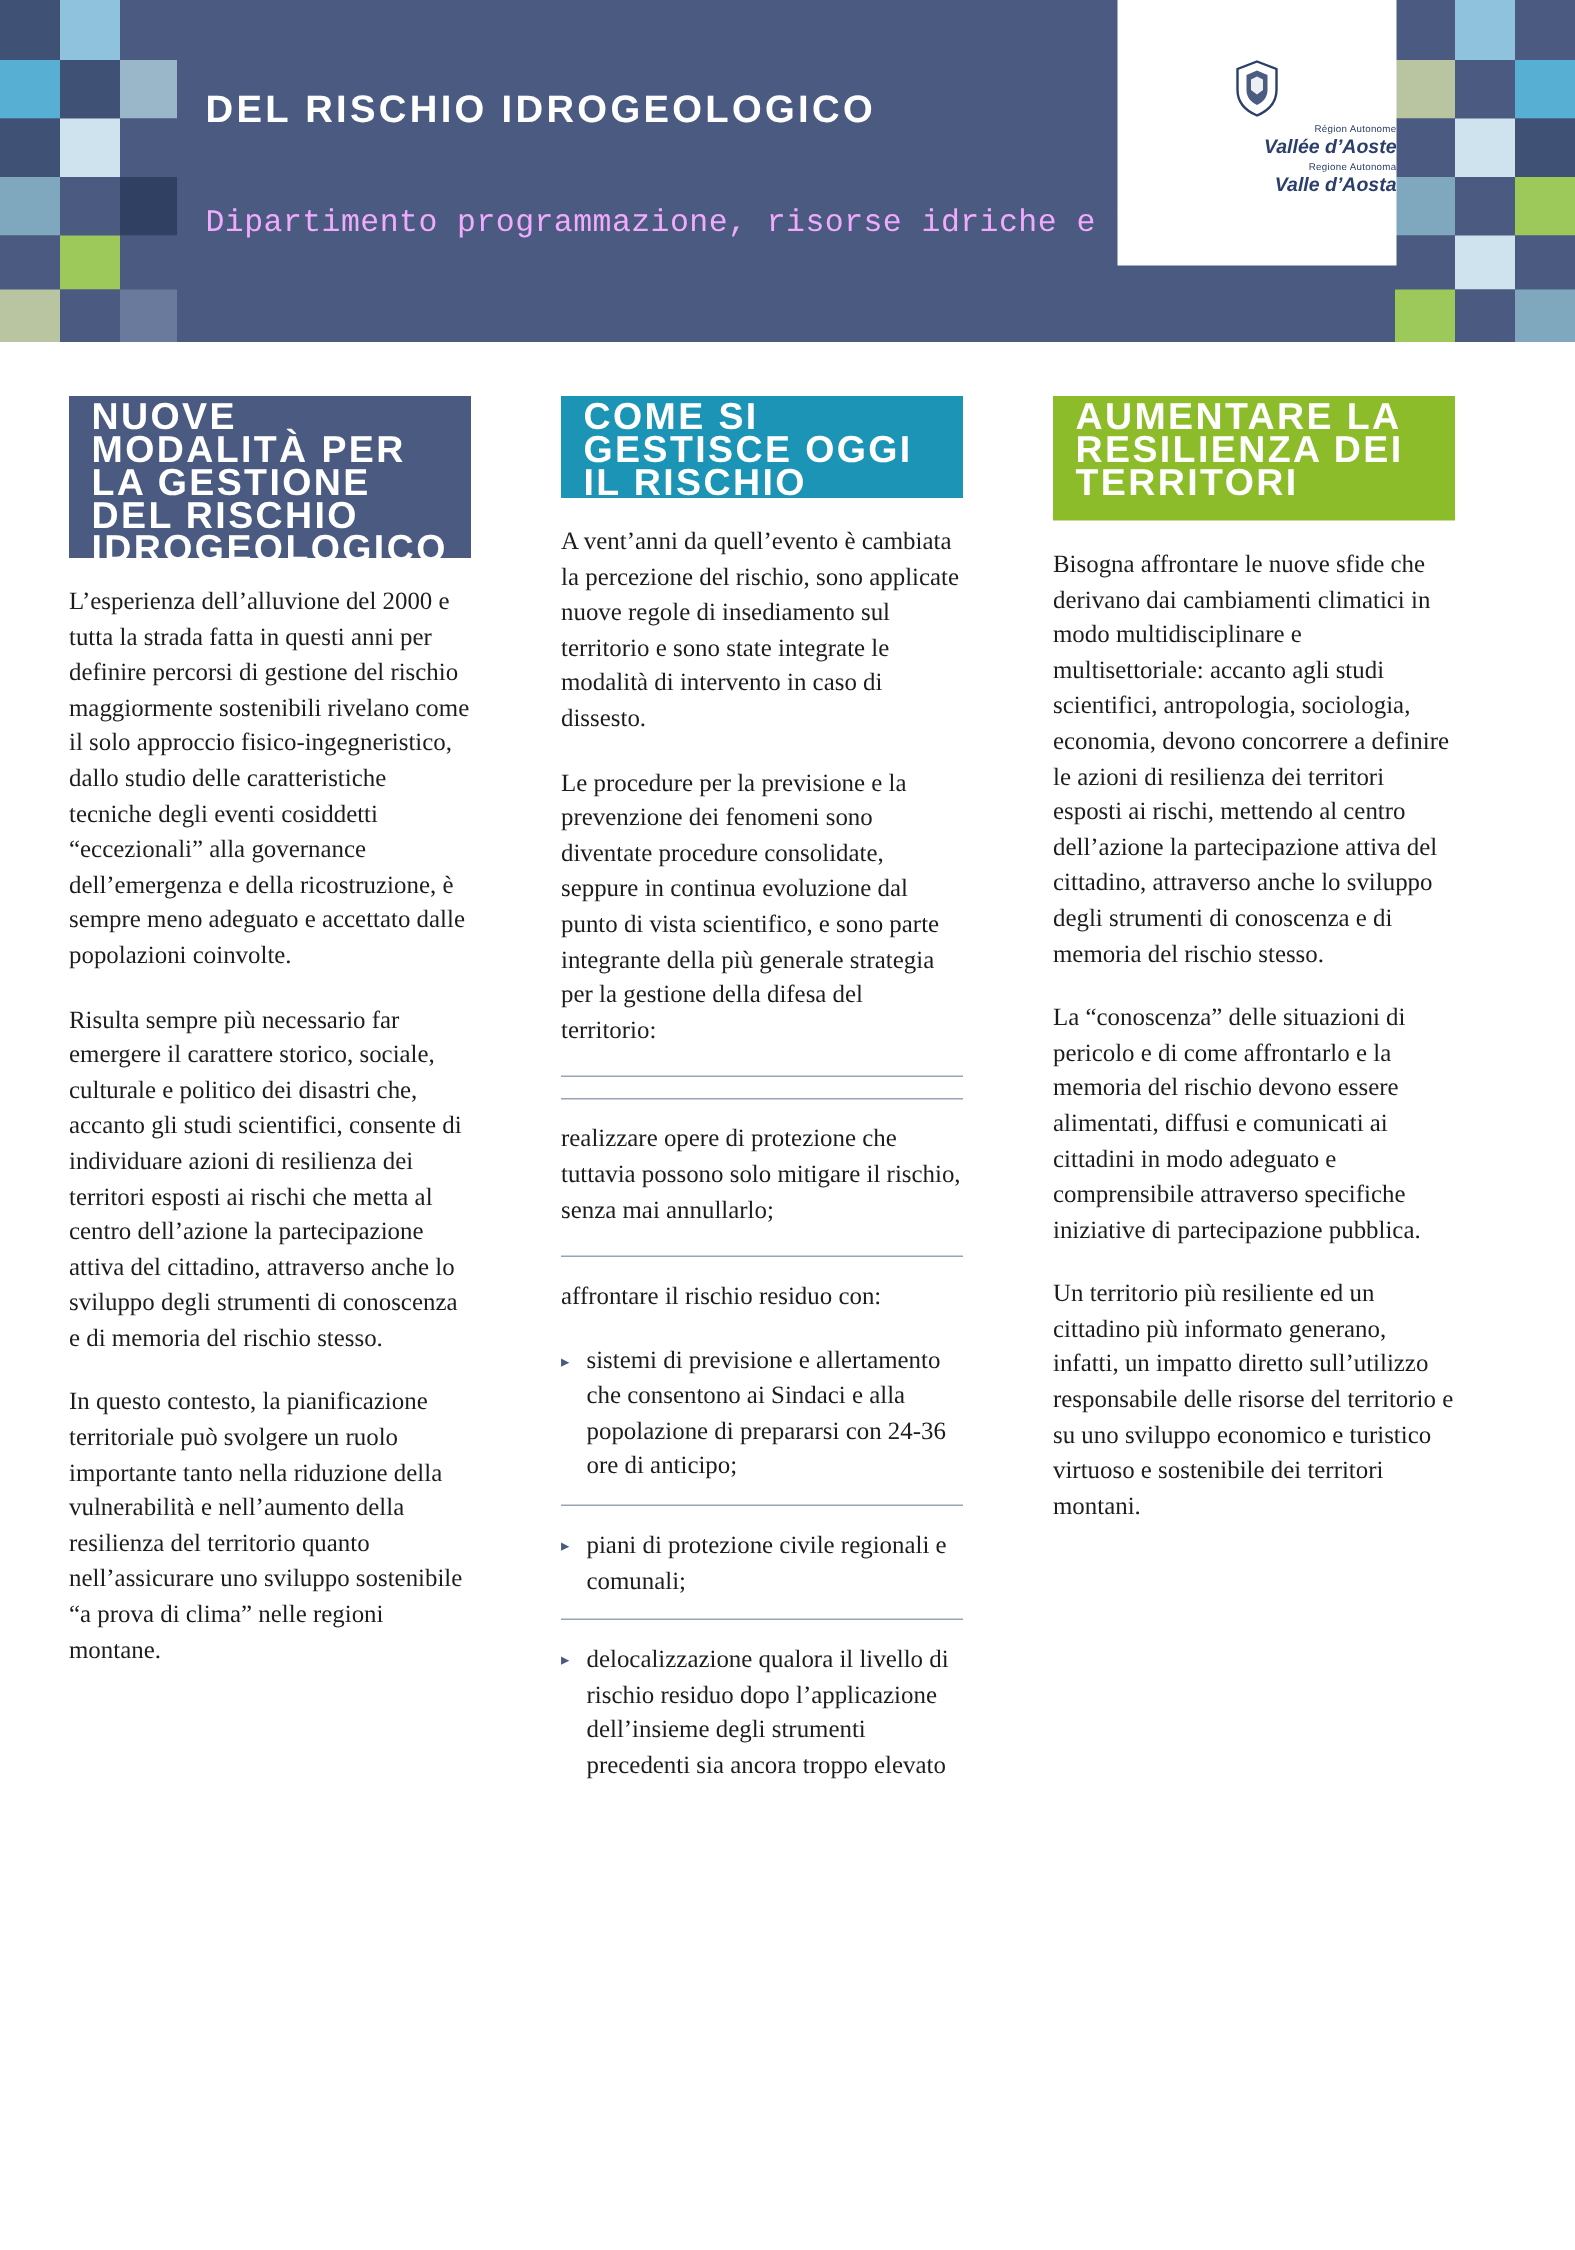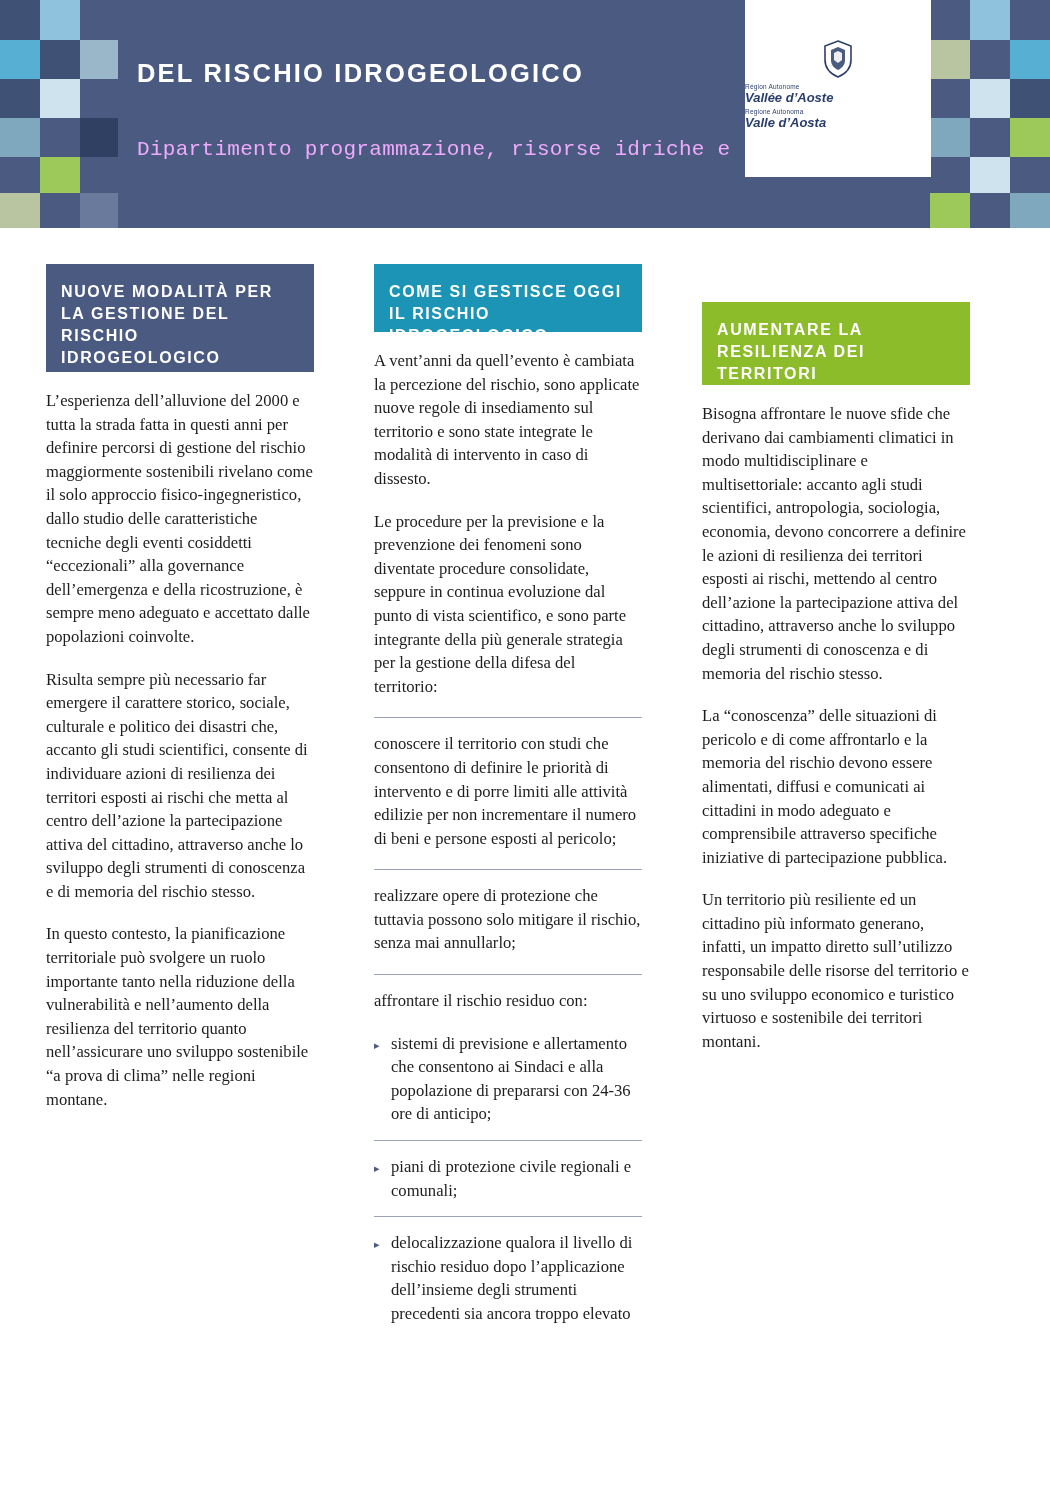--- a/index.html
+++ b/index.html
@@ -72,21 +72,21 @@
     width: 186px;
     height: 177px;
     background: #ffffff;
     z-index: 10;
   }
   .logo-inner {
     position: absolute;
     left: 0;
     right: 0;
     top: 40px;
-    text-align: left;
+    text-align: right;
     color: #2c3f6b;
   }
   .logo-shield {
     width: 30px;
     height: 38px;
     margin: 0 auto 5px auto;
     display: block;
   }
   .logo-line1 {
     font-family: "Liberation Sans", sans-serif;
@@ -123,30 +123,30 @@
     left: 0;
     width: 1050px;
   }
   .col {
     position: absolute;
     top: 36px;
     width: 268px;
   }
   .col1 { left: 46px; }
   .col2 { left: 374px; }
-  .col3 { left: 702px; margin-top: 38px; }
+  .col3 { left: 702px; }
 
   .col-head {
     color: #ffffff;
     font-family: "Liberation Sans", sans-serif;
     font-weight: bold;
-    font-size: 16px;
+    font-size: 25px;
     letter-spacing: 1.6px;
     line-height: 22px;
-    padding: 17px 14px 14px 15px;
+    padding: 3px 14px 14px 15px;
     box-sizing: border-box;
     text-transform: uppercase;
   }
   .head-blue { background: #4a5a80; }
   .head-cyan { background: #1b94b5; }
   .head-green { background: #8cbc2a; }
 
   .col1 .col-head { height: 108px; }
   .col2 .col-head { height: 68px; }
   .col3 .col-head { height: 83px; }
@@ -260,21 +260,20 @@
     </div>
   </div>
 
   <div class="col col2">
     <div class="col-head head-cyan">COME SI GESTISCE OGGI IL RISCHIO IDROGEOLOGICO</div>
     <div class="col-body">
       <p>A vent’anni da quell’evento è cambiata la percezione del rischio, sono applicate nuove regole di insediamento sul territorio e sono state integrate le modalità di intervento in caso di dissesto.</p>
       <p>Le procedure per la previsione e la prevenzione dei fenomeni sono diventate procedure consolidate, seppure in continua evoluzione dal punto di vista scientifico, e sono parte integrante della più generale strategia per la gestione della difesa del territorio:</p>
 
       <hr class="rule">
-      <p>conoscere il territorio con studi che consentono di definire le priorità di intervento e di porre limiti alle attività edilizie per non incrementare il numero di beni e persone esposti al pericolo;</p>
 
       <hr class="rule">
       <p>realizzare opere di protezione che tuttavia possono solo mitigare il rischio, senza mai annullarlo;</p>
 
       <hr class="rule">
       <p>affrontare il rischio residuo con:</p>
 
       <div class="bullet-row">
         <span class="bullet-mark">▸</span>
         <span class="bullet-text">sistemi di previsione e allertamento che consentono ai Sindaci e alla popolazione di prepararsi con 24-36 ore di anticipo;</span>

